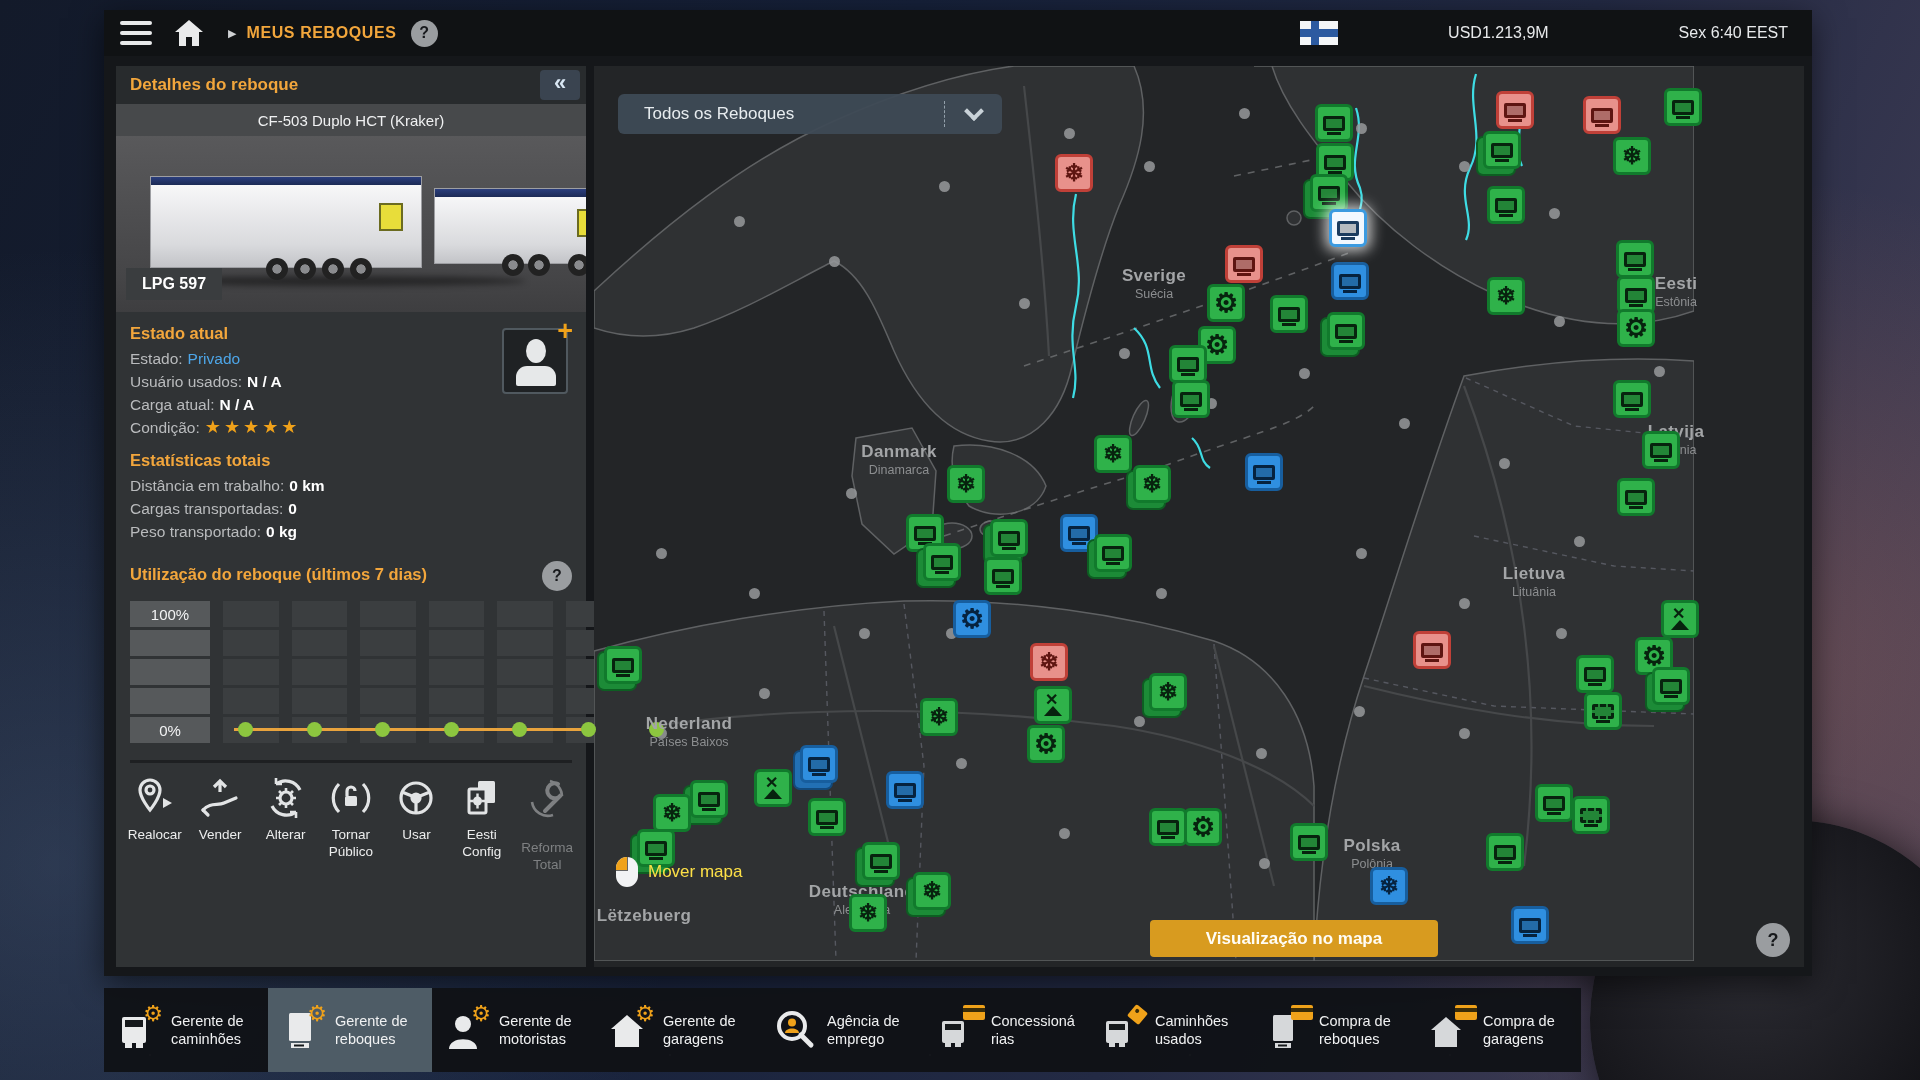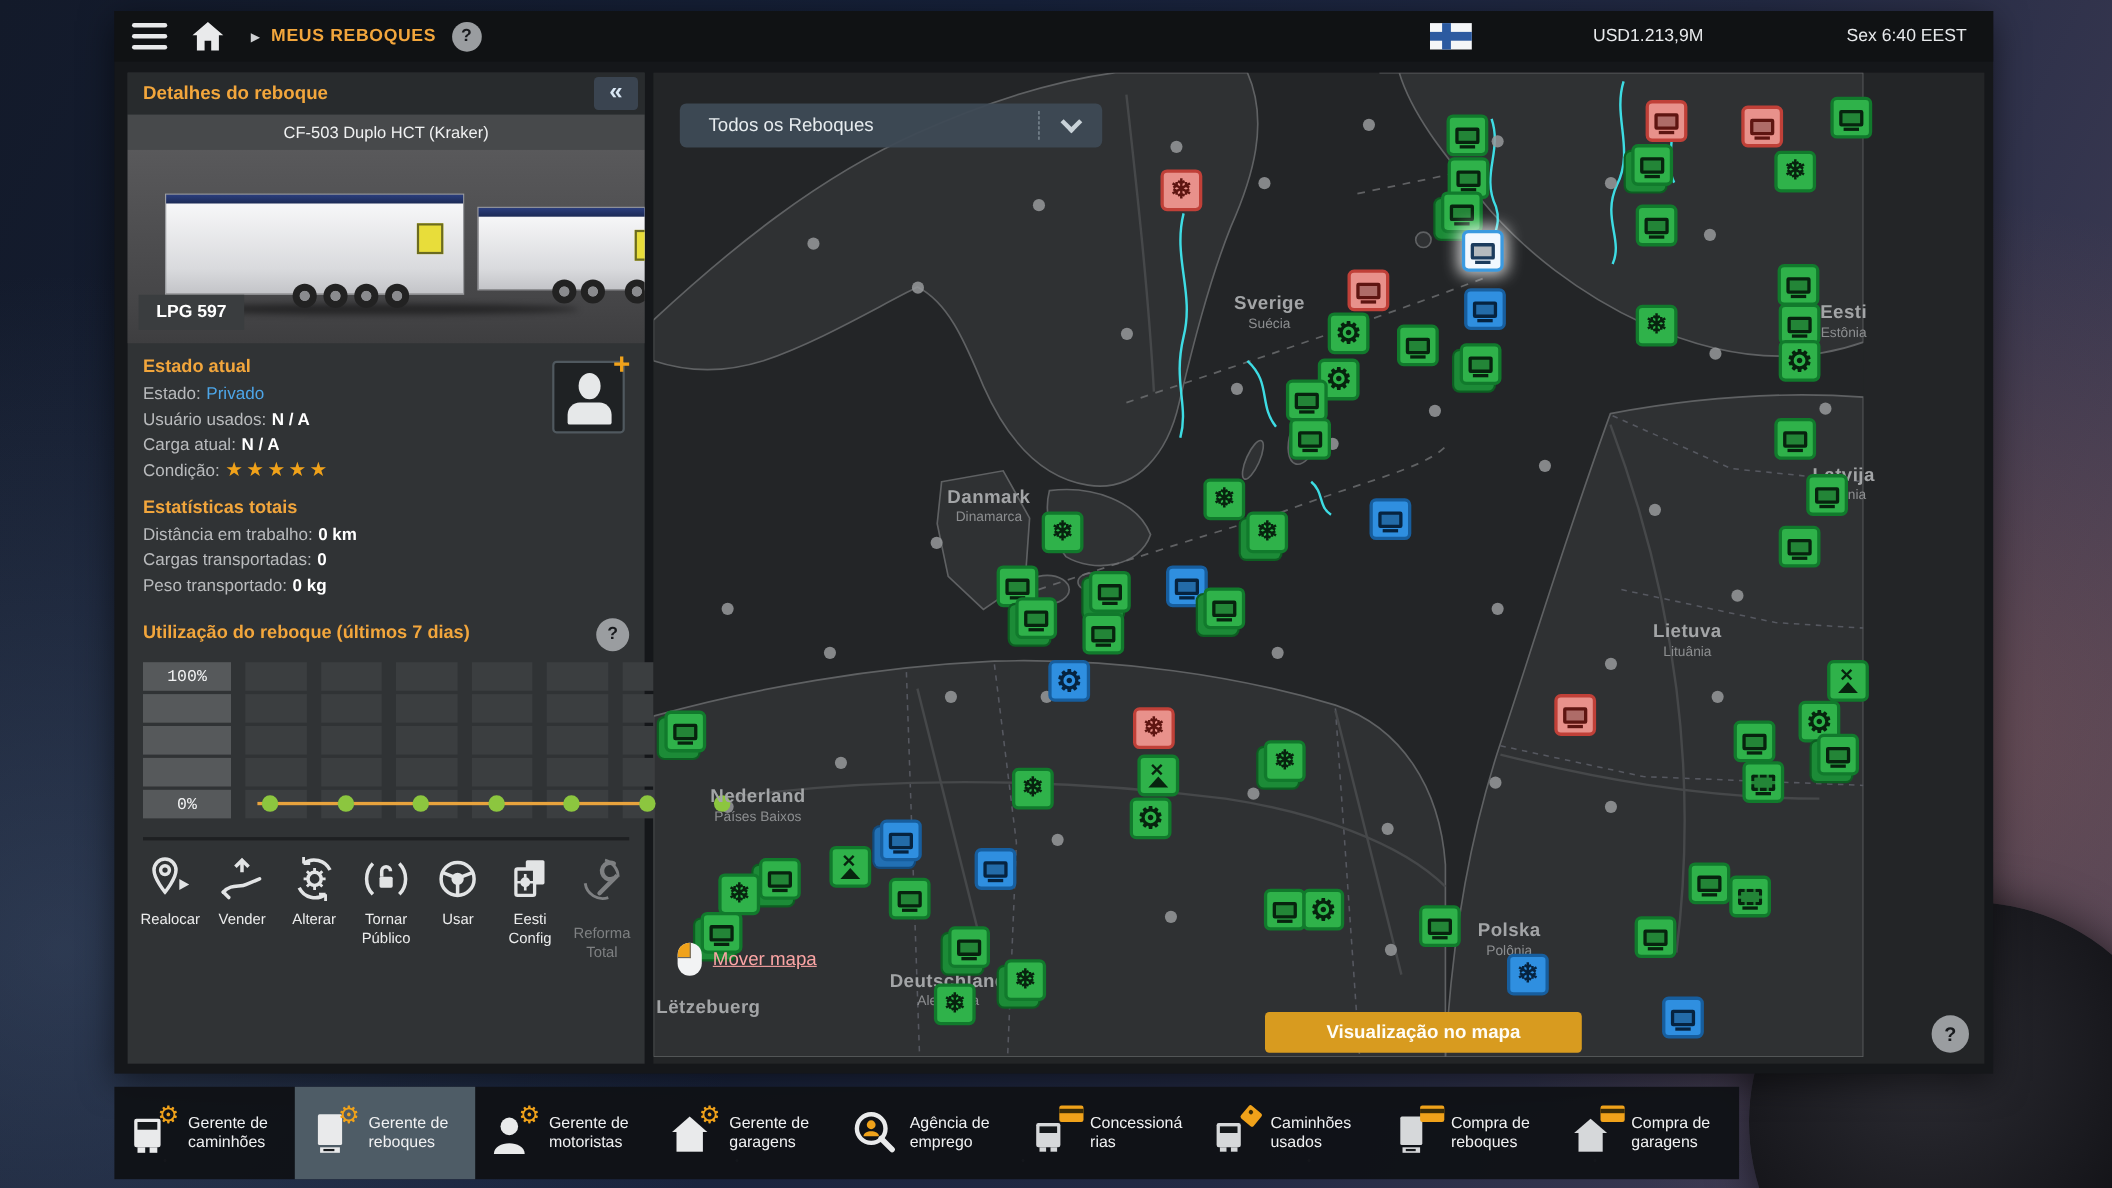--- a/index.html
+++ b/index.html
@@ -58,21 +58,21 @@
   .kv b { color:#fff; margin-left:5px; }
   .kv .link { color:#4da6e8; margin-left:5px; }
   .kv .stars { color:#f0a21a; font-size:18px; letter-spacing:3px; margin-left:5px; }
   .driver-box { position:absolute; right:18px; top:16px; width:66px; height:66px; background:#1f2224; border:2px solid #50595f; border-radius:4px; }
   .driver-box::before { content:""; position:absolute; left:22px; top:9px; width:20px; height:24px; background:#e6e8e9; border-radius:50%; }
   .driver-box::after { content:""; position:absolute; left:12px; bottom:6px; width:40px; height:20px; background:#e6e8e9; border-radius:11px 11px 2px 2px; }
   .driver-box .plus { position:absolute; top:-14px; right:-7px; color:#f0a21a; font-size:27px; font-weight:bold; }
 
   .chart-head { display:flex; align-items:center; justify-content:space-between; margin-top:6px; }
   .chart-wrap { position:relative; margin-top:10px; width:560px; }
-  .chart-row { display:flex; gap:13px; margin-bottom:3px;font-family:Liberation Mono, monospace; }
+  .chart-row { display:flex; gap:13px; margin-bottom:3px; }
   .chart-row:last-child { margin-bottom:0; }
   .c-label { width:80px; height:26px; background:#56595b; color:#f2f3f4; font-size:15px; display:flex; align-items:center; justify-content:center; }
   .c-cell { flex:1; height:26px; background:#3b3e40; }
   .chart-line { position:absolute; left:108px; width:426px; bottom:6px; height:15px; display:flex; justify-content:space-between; align-items:center; }
   .chart-line::before { content:""; position:absolute; left:-4px; right:-4px; top:6px; height:3px; background:#e8a33d; }
   .chart-line i { width:15px; height:15px; border-radius:50%; background:#8cc63f; position:relative; z-index:1; }
 
   .actions-divider { margin:14px 14px 0 14px; border-top:3px solid #1e2022; }
   .actions { display:flex; padding:12px 6px 0 6px; }
   .action { width:82px; display:flex; flex-direction:column; align-items:center; gap:6px; }
@@ -106,21 +106,21 @@
 
   .map-dropdown { position:absolute; left:24px; top:28px; width:384px; height:40px; background:rgba(62,74,85,.95); border-radius:6px;
     display:flex; align-items:center; z-index:5; }
   .map-dropdown .dd-label { color:#e7ecef; font-size:17px; padding-left:26px; flex:1; }
   .dd-chev-zone { width:58px; height:26px; border-left:1px dashed #93a0aa; display:flex; align-items:center; justify-content:center; }
   .dd-chev { width:14px; height:14px; border-right:4px solid #c9d2d8; border-bottom:4px solid #c9d2d8; transform:rotate(45deg) translate(-2px,-2px); }
 
   .move-map { position:absolute; left:22px; bottom:80px; display:flex; align-items:center; gap:10px; z-index:5; }
   .mouse-ico { width:22px; height:30px; background:#f2f3f4; border-radius:11px; position:relative; overflow:hidden; }
   .mouse-ico::before { content:""; position:absolute; left:0; top:0; width:11px; height:13px; background:#f0a21a; border-right:1px solid #666; border-bottom:1px solid #666; }
-  .move-map span.txt { color:#fca5a5; font-size:17px;text-decoration:underline; }
+  .move-map span.txt { color:#fde047; font-size:17px; }
 
   .map-btn { position:absolute; bottom:10px; height:37px; border-radius:4px; display:flex; align-items:center; justify-content:center;
     color:#fff; font-weight:bold; font-size:17px; z-index:5; }
   .btn-table { left:238px; width:292px; background:#46525c; }
   .btn-map { left:556px; width:288px; background:#d89b1f; color:#fffdf6; }
   .map-help { position:absolute; right:14px; bottom:10px; width:34px; height:34px; font-size:18px; z-index:5; }
 
   
   .navbar { position:absolute; left:104px; top:988px; width:1477px; height:84px; background:rgba(16,18,22,.96); display:flex; }
   .nav-item { width:164px; display:flex; align-items:center; gap:10px; padding-left:13px; cursor:pointer; }

